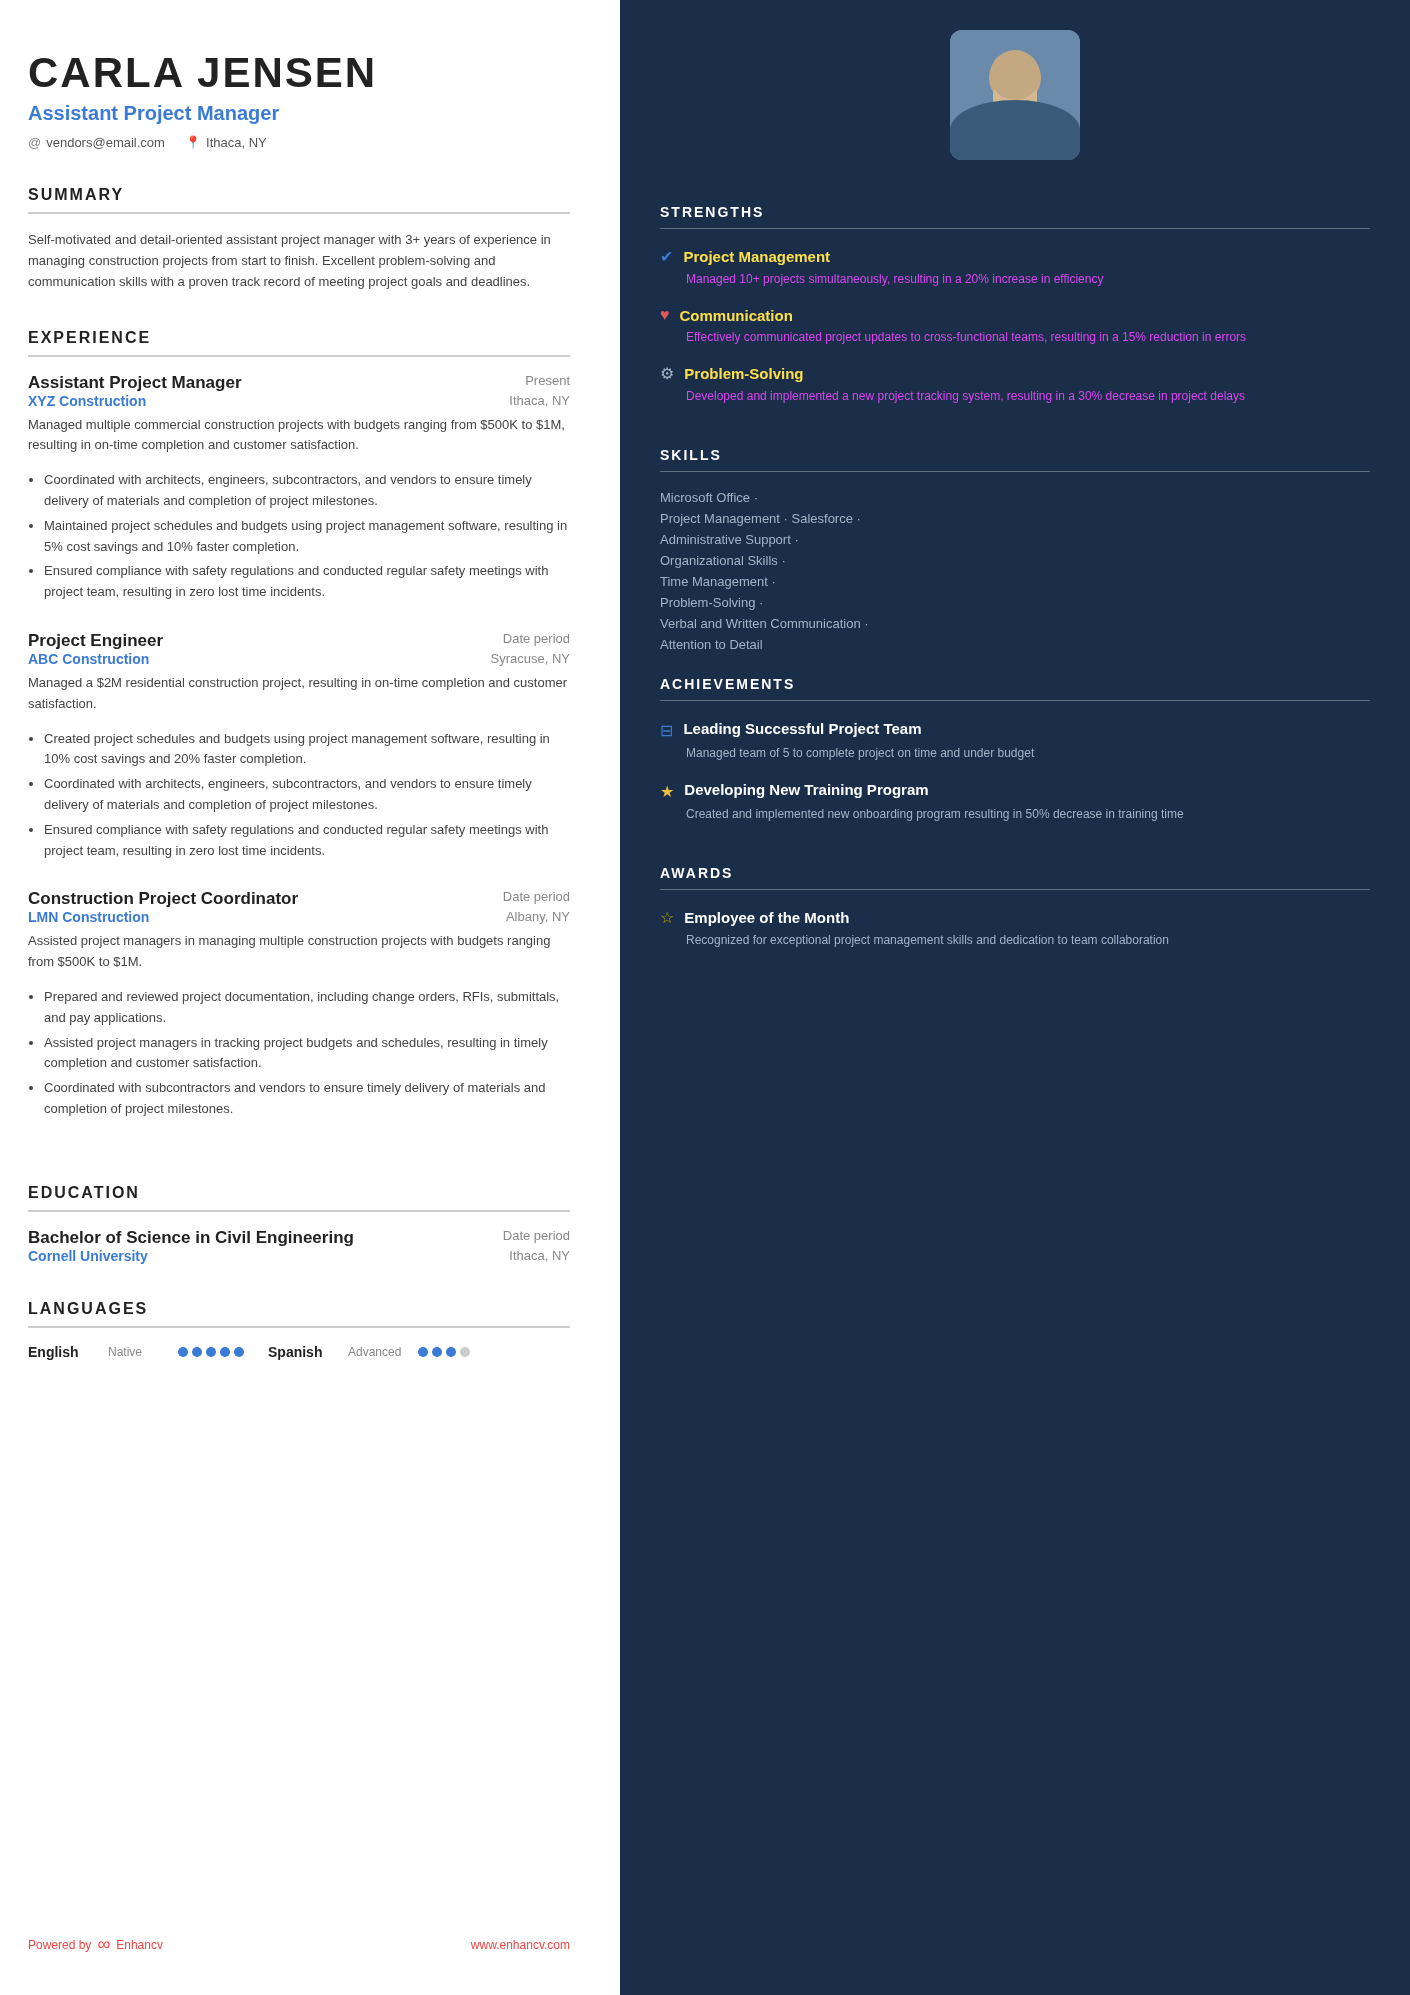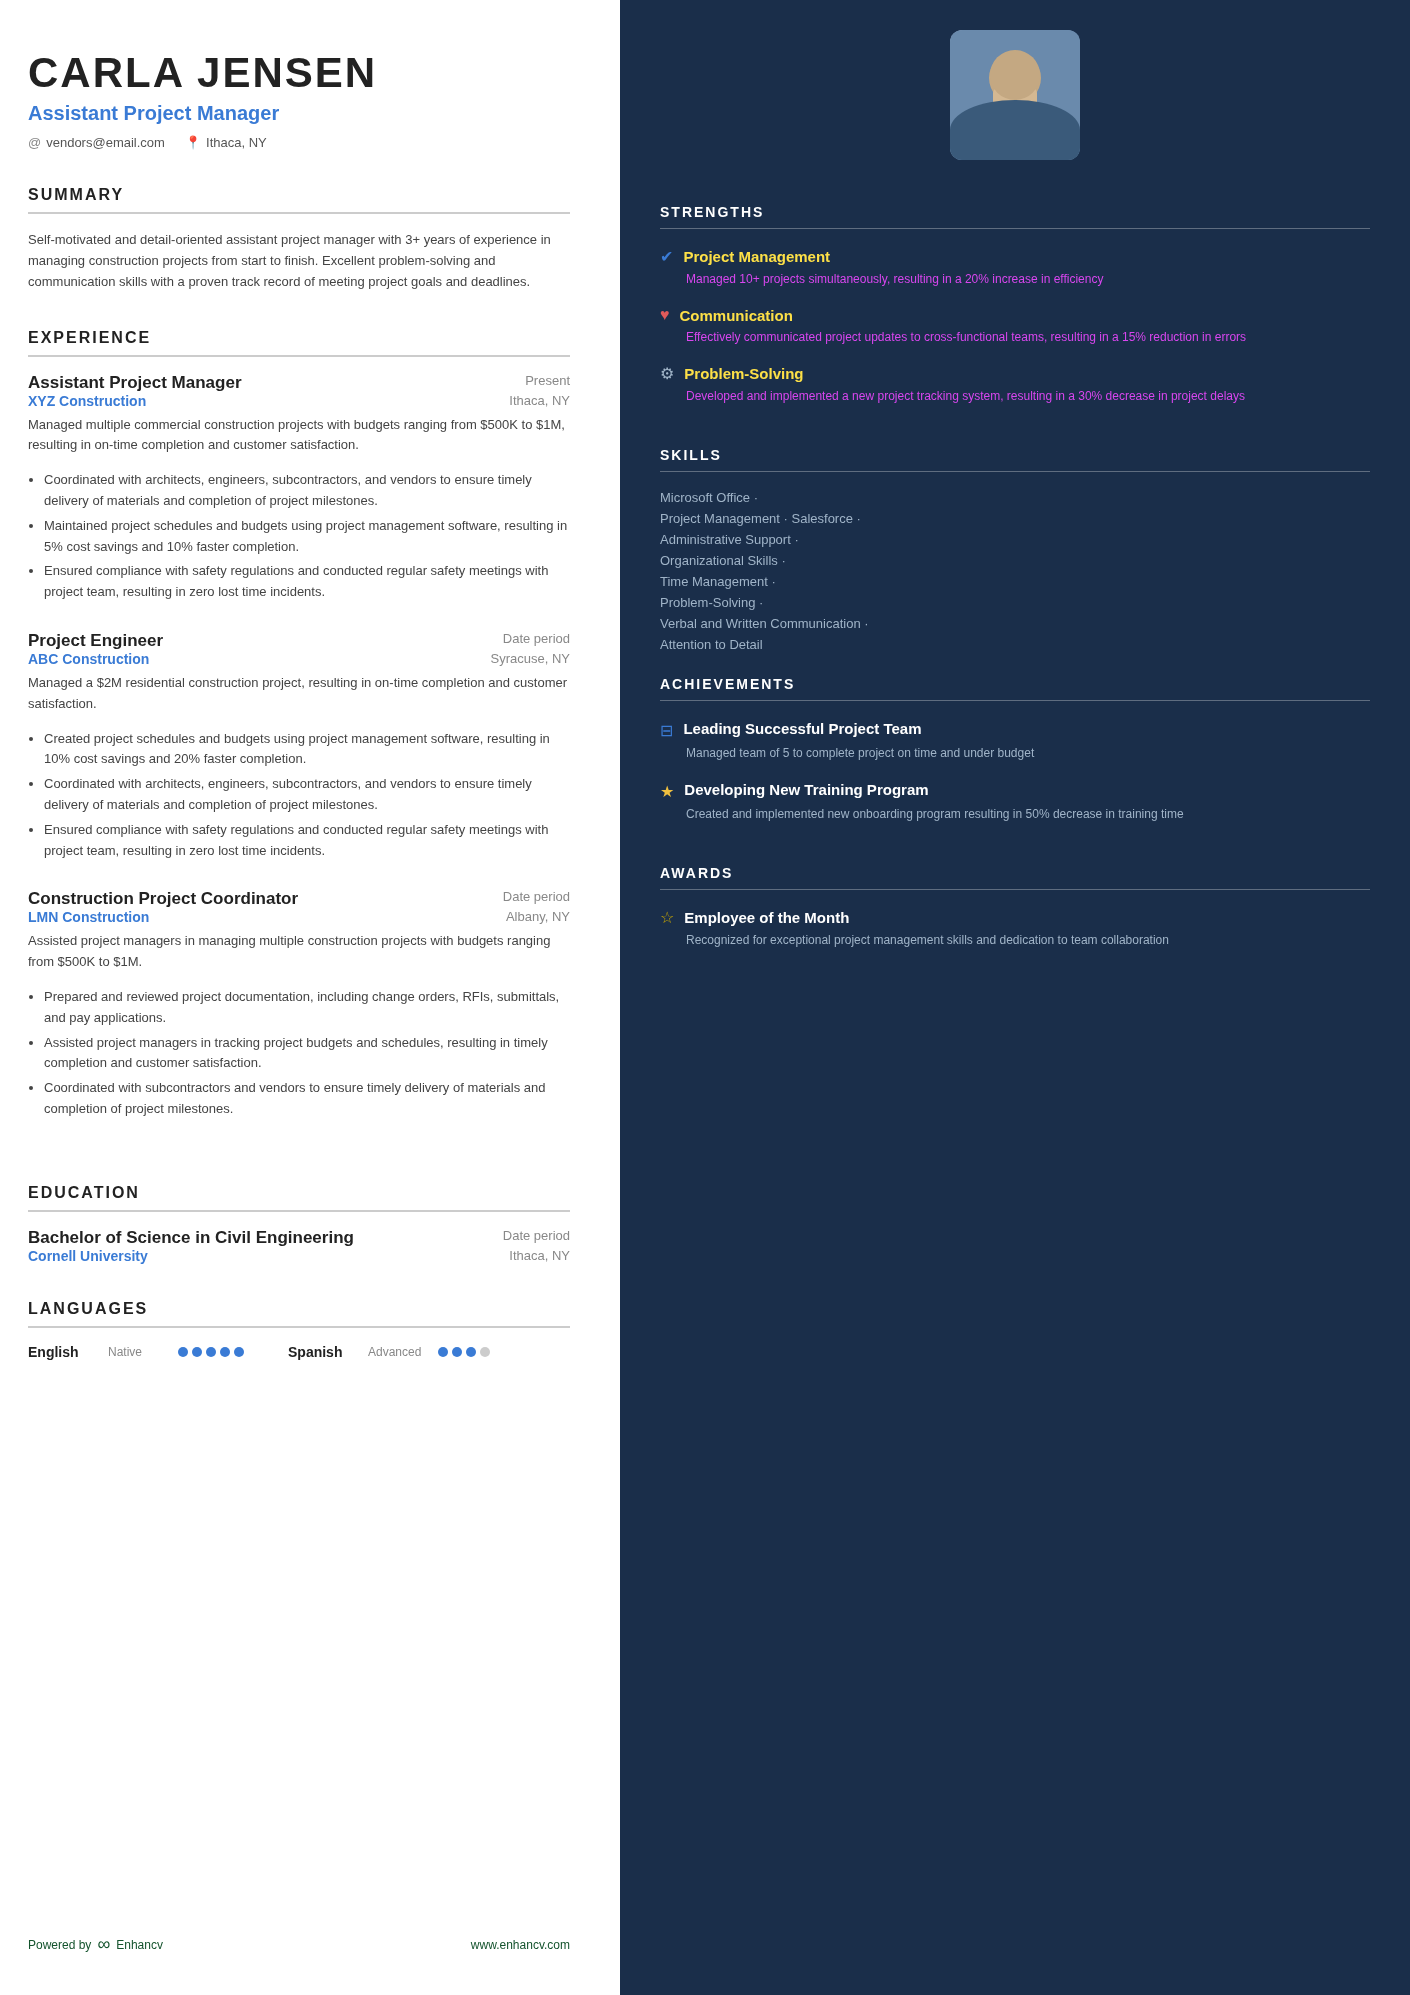--- a/index.html
+++ b/index.html
@@ -127,21 +127,21 @@
       font-weight: 700;
       color: #222;
     }
     .edu-school {
       font-size: 14px;
       color: #3a7bd5;
       font-weight: 600;
     }
     .lang-row {
       display: flex;
-      gap: 44px;
+      gap: 24px;
       align-items: flex-start;
       margin-top: 8px;
     }
     .lang-item {
       display: flex;
       align-items: center;
       gap: 10px;
     }
     .lang-name {
       font-size: 14px;
@@ -165,21 +165,21 @@
     }
     .dot-filled { background: #3a7bd5; }
     .dot-empty { background: #ccc; }
     .footer {
       margin-top: auto;
       padding-top: 30px;
       display: flex;
       justify-content: space-between;
       align-items: center;
       font-size: 12px;
-      color: #14532d;
+      color: #ef4444;
     }
     .footer-logo {
       display: flex;
       align-items: center;
       gap: 6px;
     }
 
     
     .right-photo-area {
       display: flex;

